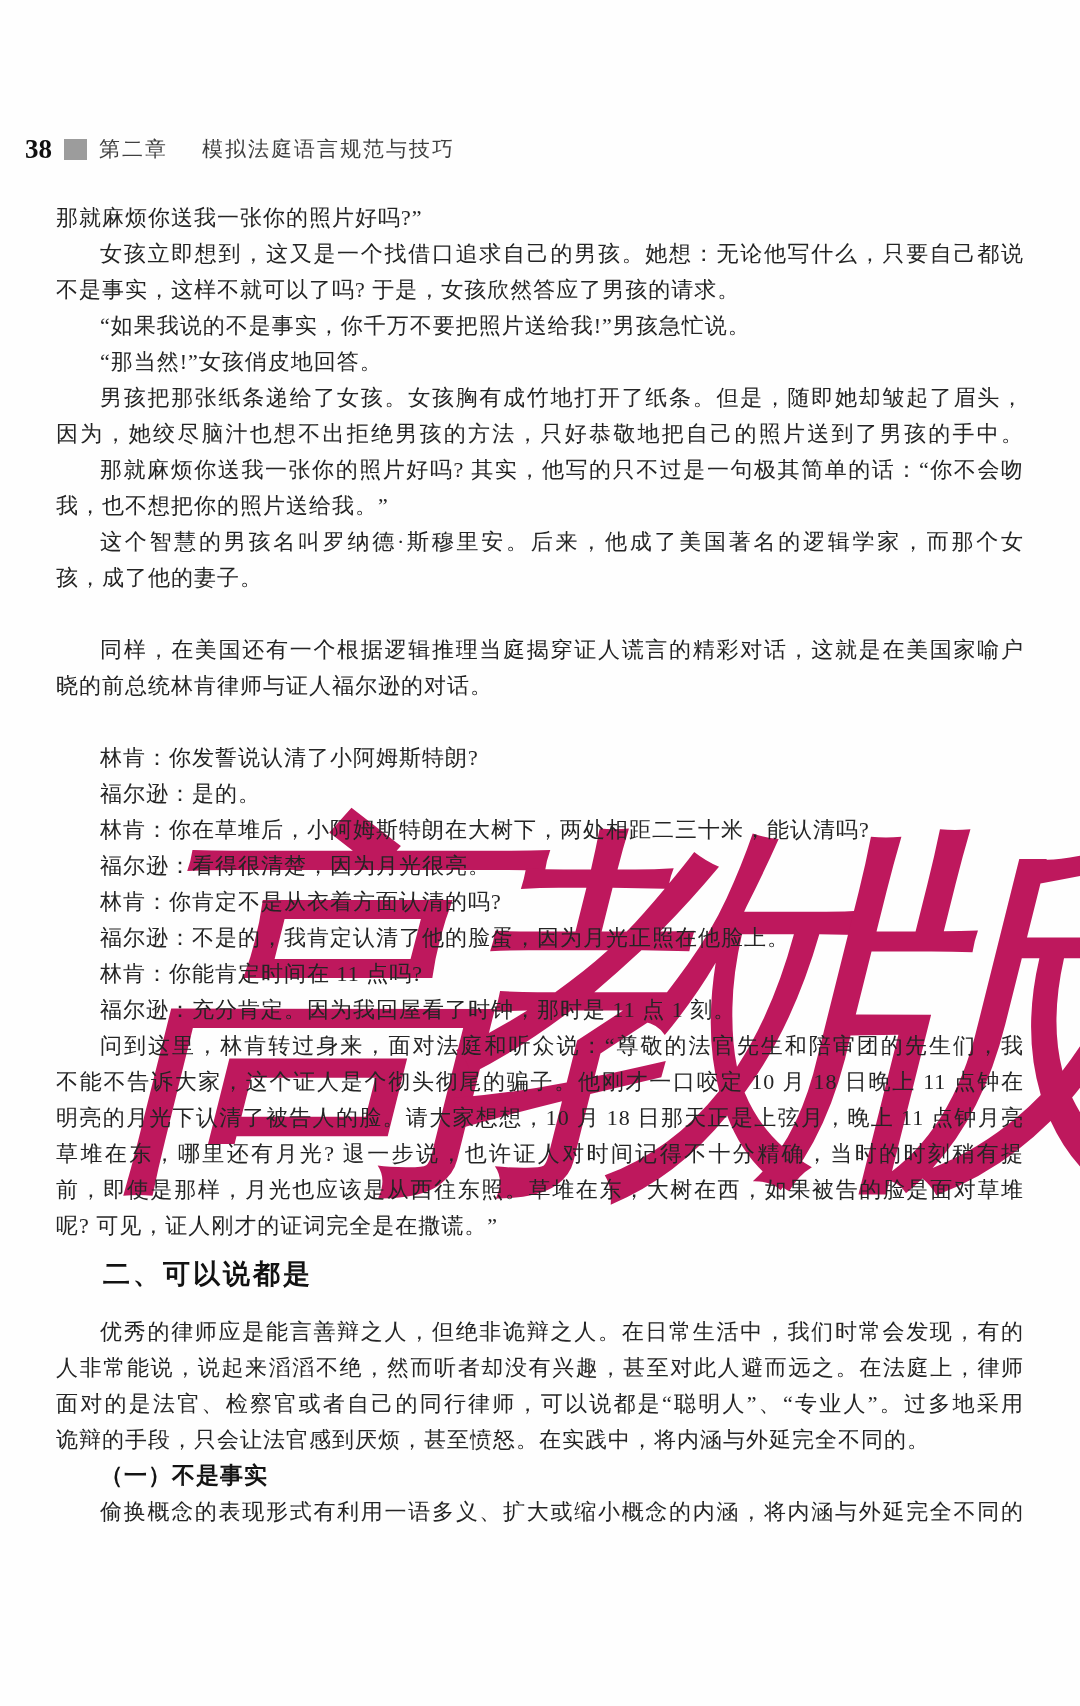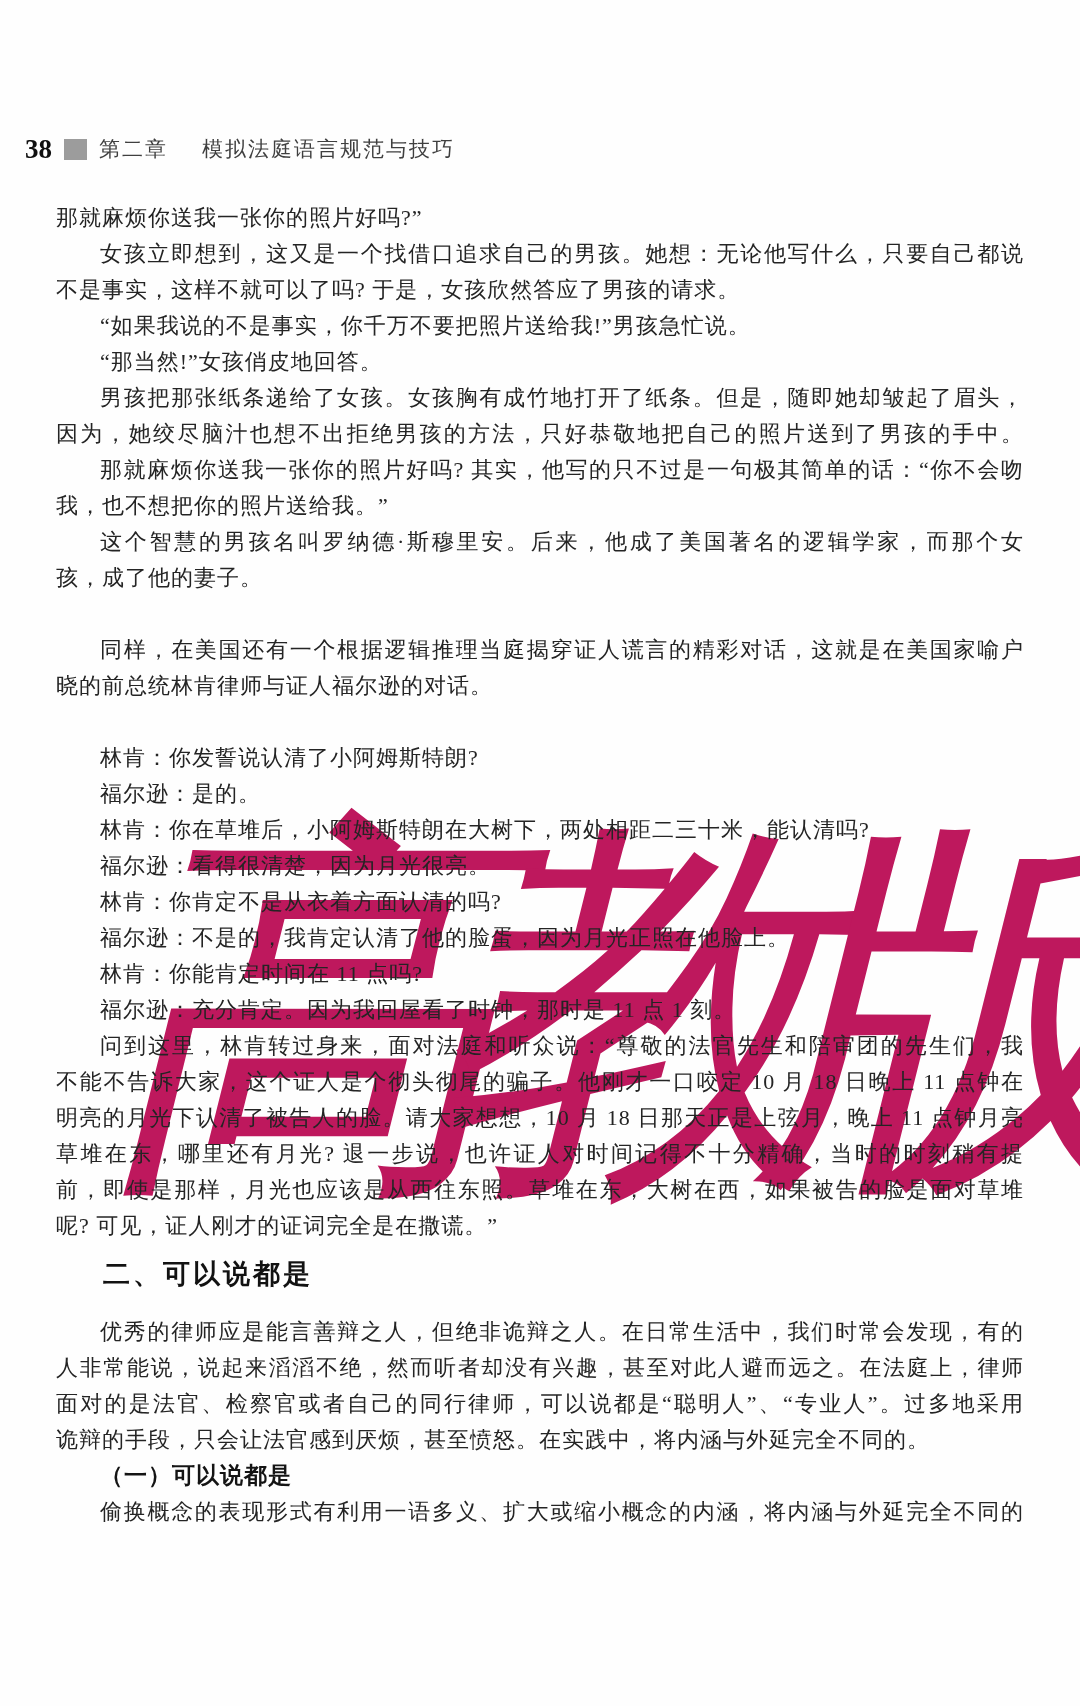--- a/index.html
+++ b/index.html
@@ -92,15 +92,15 @@
     <div class="ln fill">不能不告诉大家，这个证人是个彻头彻尾的骗子。他刚才一口咬定 10 月 18 日晚上 11 点钟在</div>
     <div class="ln fill">明亮的月光下认清了被告人的脸。请大家想想，10 月 18 日那天正是上弦月，晚上 11 点钟月亮</div>
     <div class="ln fill">草堆在东，哪里还有月光? 退一步说，也许证人对时间记得不十分精确，当时的时刻稍有提</div>
     <div class="ln fill">前，即使是那样，月光也应该是从西往东照。草堆在东，大树在西，如果被告的脸是面对草堆</div>
     <div class="ln">呢? 可见，证人刚才的证词完全是在撒谎。”</div>
     <div class="ln h2">二、可以说都是</div>
     <div class="ln ind fill">优秀的律师应是能言善辩之人，但绝非诡辩之人。在日常生活中，我们时常会发现，有的</div>
     <div class="ln fill">人非常能说，说起来滔滔不绝，然而听者却没有兴趣，甚至对此人避而远之。在法庭上，律师</div>
     <div class="ln fill">面对的是法官、检察官或者自己的同行律师，可以说都是“聪明人”、“专业人”。过多地采用</div>
     <div class="ln">诡辩的手段，只会让法官感到厌烦，甚至愤怒。在实践中，将内涵与外延完全不同的。</div>
-    <div class="ln h3 ind">（一）可以说都是</div>
+    <div class="ln h3 ind">（一）不是事实</div>
     <div class="ln ind fill">偷换概念的表现形式有利用一语多义、扩大或缩小概念的内涵，将内涵与外延完全不同的</div>
   </div>
 
 </body></html>

